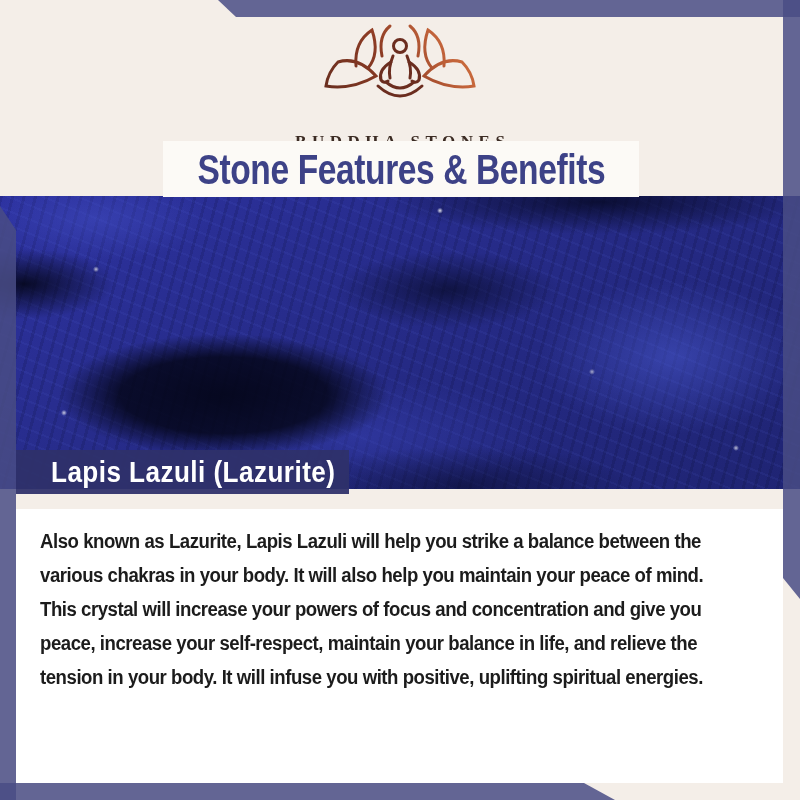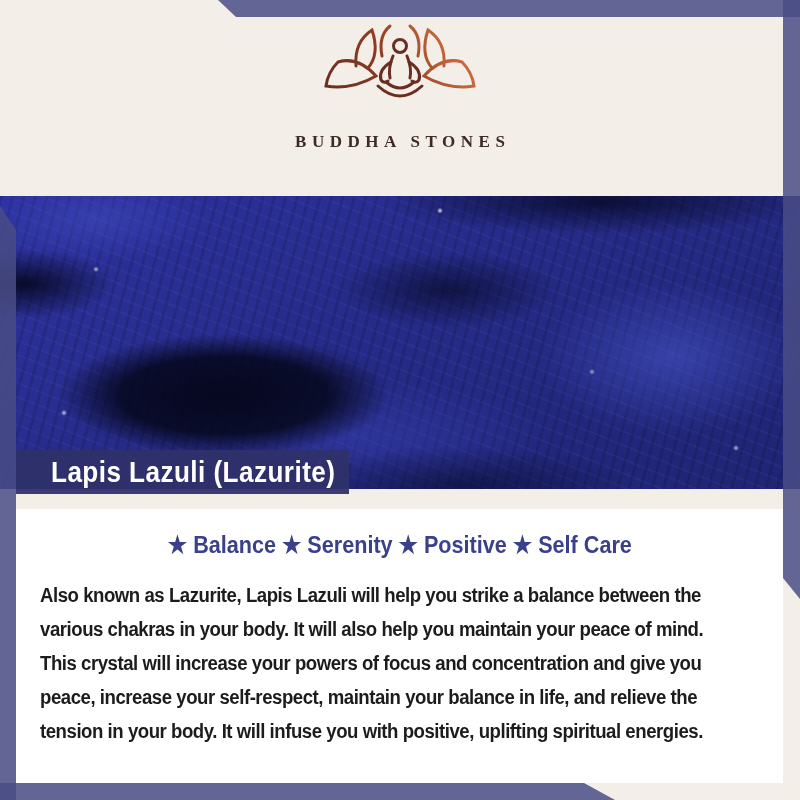--- a/index.html
+++ b/index.html
@@ -104,31 +104,31 @@
         <path d="M87,36 Q92,48 90,58"></path>
         <path d="M71,42 Q58,50 61,60 Q64,64 68,61"></path>
         <path d="M89,42 Q102,50 99,60 Q96,64 92,61"></path>
         <path d="M66,62 Q80,74 94,62"></path>
         <path d="M58,66 Q80,86 102,66"></path>
       </g>
     </svg>
     <div class="brand">BUDDHA STONES</div>
   </div>
 
+  <div class="title-banner">
+    <div class="title-text">Stone Features &amp; Benefits</div>
+  </div>
 
   <div class="photo"></div>
 
   <div class="stone-label">
     <span>Lapis Lazuli (Lazurite)</span>
   </div>
 
   <div class="card">
-    <div class="tags">
-      <span>★ Balance ★ Serenity ★ Positive ★ Self Care</span>
-    </div>
     <div class="body-text">
       <div class="line">Also known as Lazurite, Lapis Lazuli will help you strike a balance between the</div>
       <div class="line">various chakras in your body. It will also help you maintain your peace of mind.</div>
       <div class="line">This crystal will increase your powers of focus and concentration and give you</div>
       <div class="line">peace, increase your self-respect, maintain your balance in life, and relieve the</div>
       <div class="line">tension in your body. It will infuse you with positive, uplifting spiritual energies.</div>
     </div>
   </div>
 
 </div>

